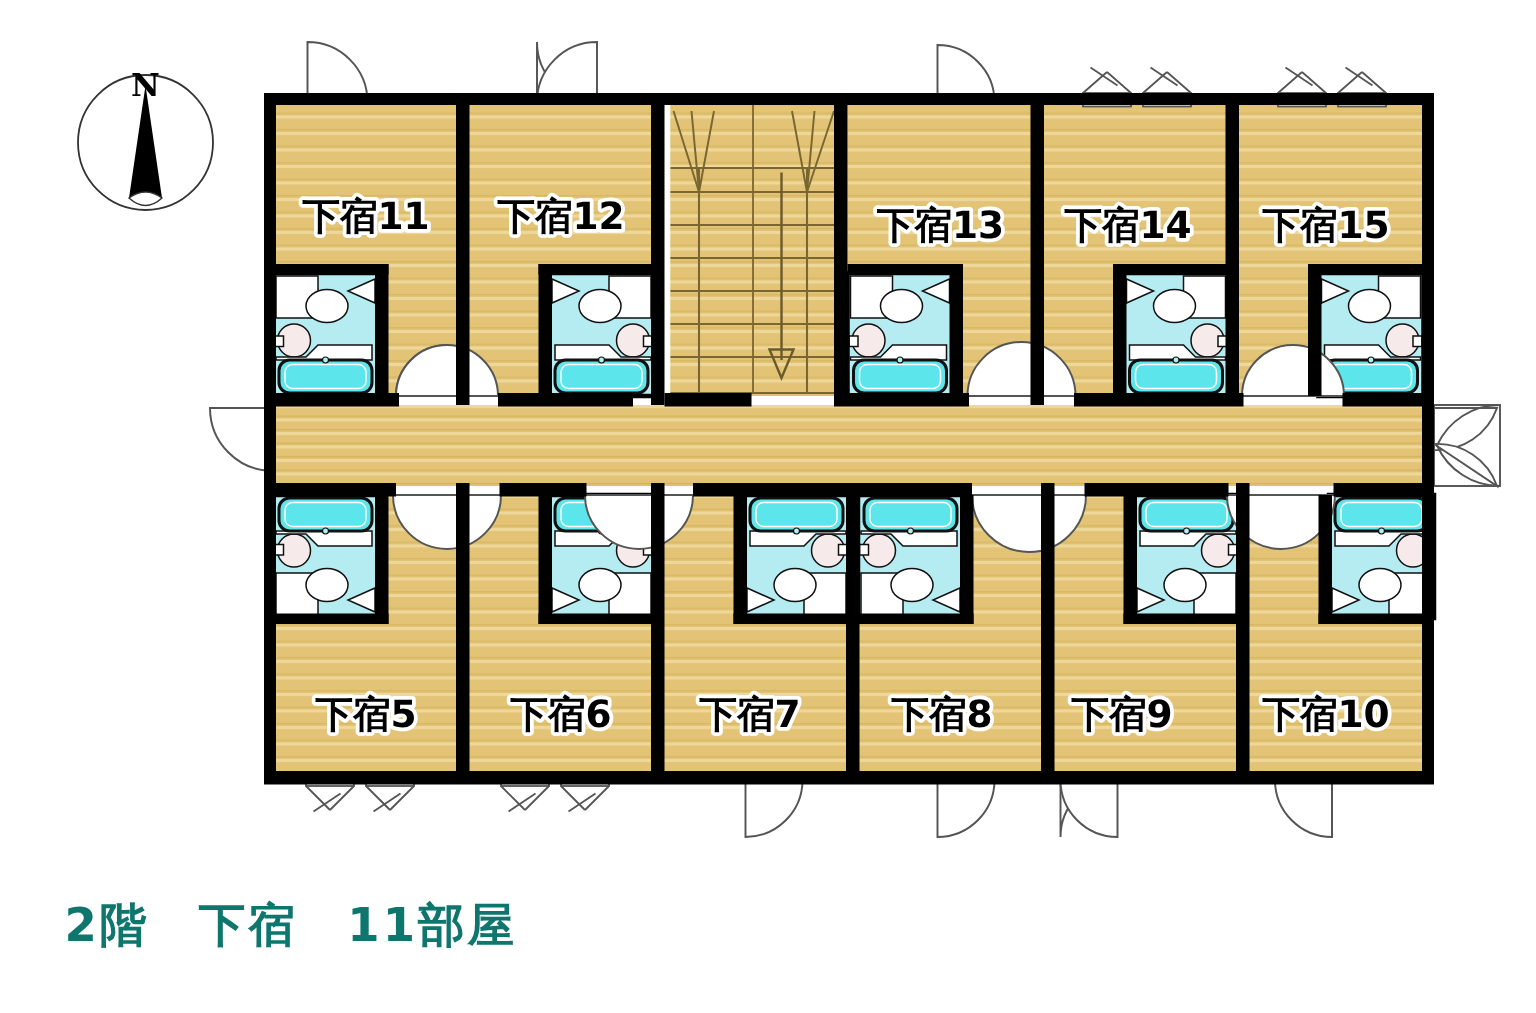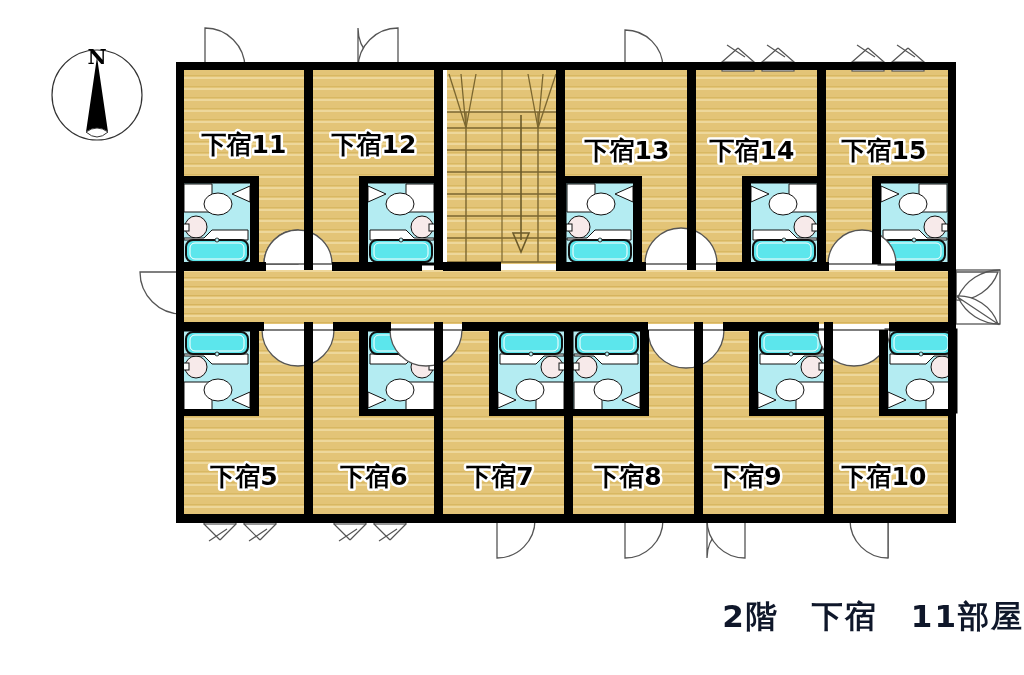--- a/index.html
+++ b/index.html
@@ -4,24 +4,25 @@
 <title>2F Floor Plan</title>
 <style>
   html,body{margin:0;padding:0;background:#ffffff;}
   body{
     width:1024px;height:675px;overflow:hidden;position:relative;
     font-family:"Liberation Sans","DejaVu Sans",sans-serif;
   }
   #plan-root{position:absolute;inset:0;}
   svg#plan{display:block;width:1024px;height:675px;}
   .caption{
-    position:absolute;left:0;right:0;top:596px;text-align:right;
-    font-size:31px;font-weight:700;color:#0f172a;letter-spacing:2px;
+    position:absolute;left:0;right:0;top:596px;text-align:left;
+    font-size:31px;font-weight:700;color:#0f766e;letter-spacing:2px;
     font-family:"DejaVu Sans","Liberation Sans",sans-serif;
     white-space:pre;
+    padding-left:43px;
   }
   .compass-letter{
     font-family:"DejaVu Serif","Liberation Serif",serif;
     font-size:21px;font-weight:700;fill:#000;
   }
   .room-label{
     font-family:"DejaVu Sans","Liberation Sans",sans-serif;
     font-size:25px;font-weight:700;fill:#000000;
     paint-order:stroke fill;stroke:#ffffff;stroke-width:5px;stroke-linejoin:round;
     text-anchor:middle;dominant-baseline:middle;

